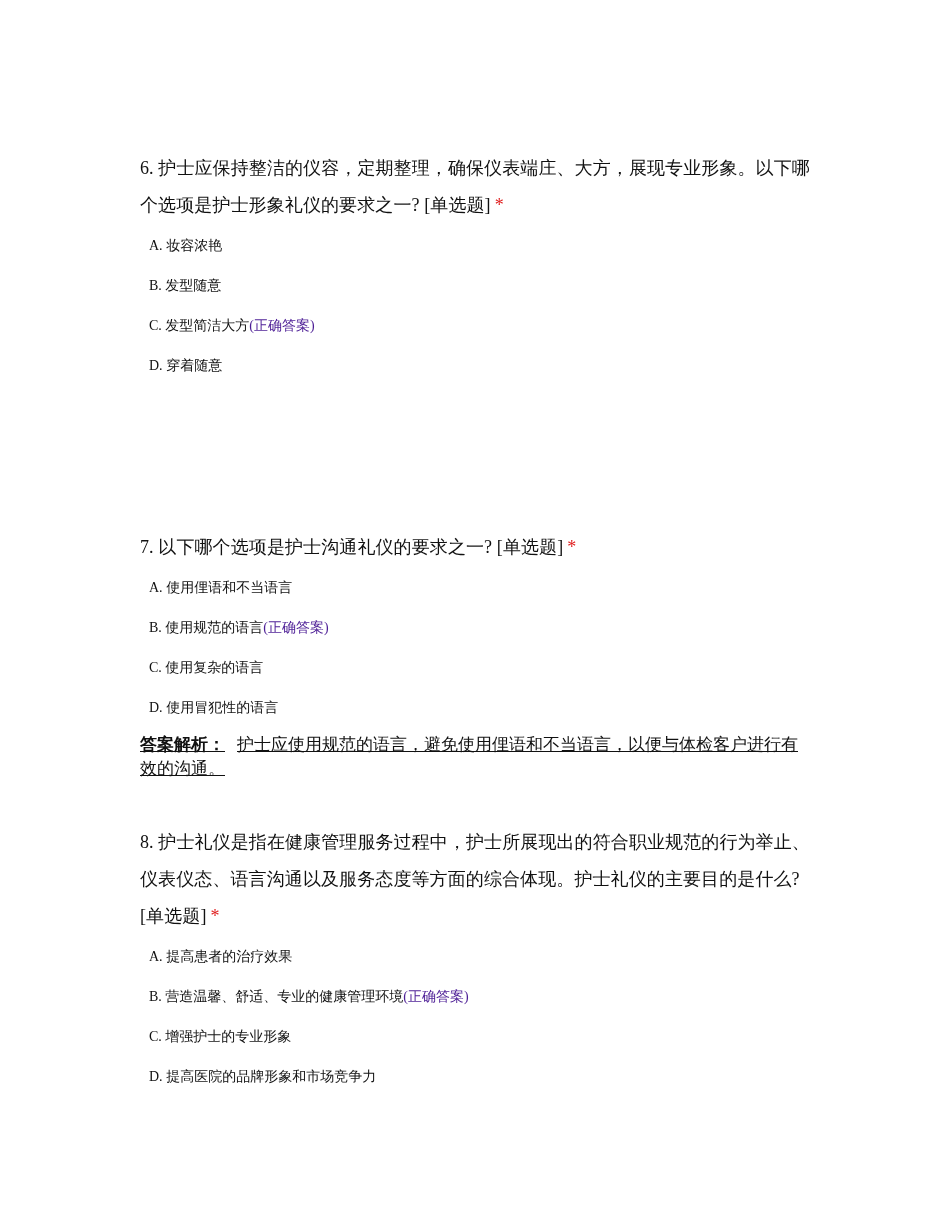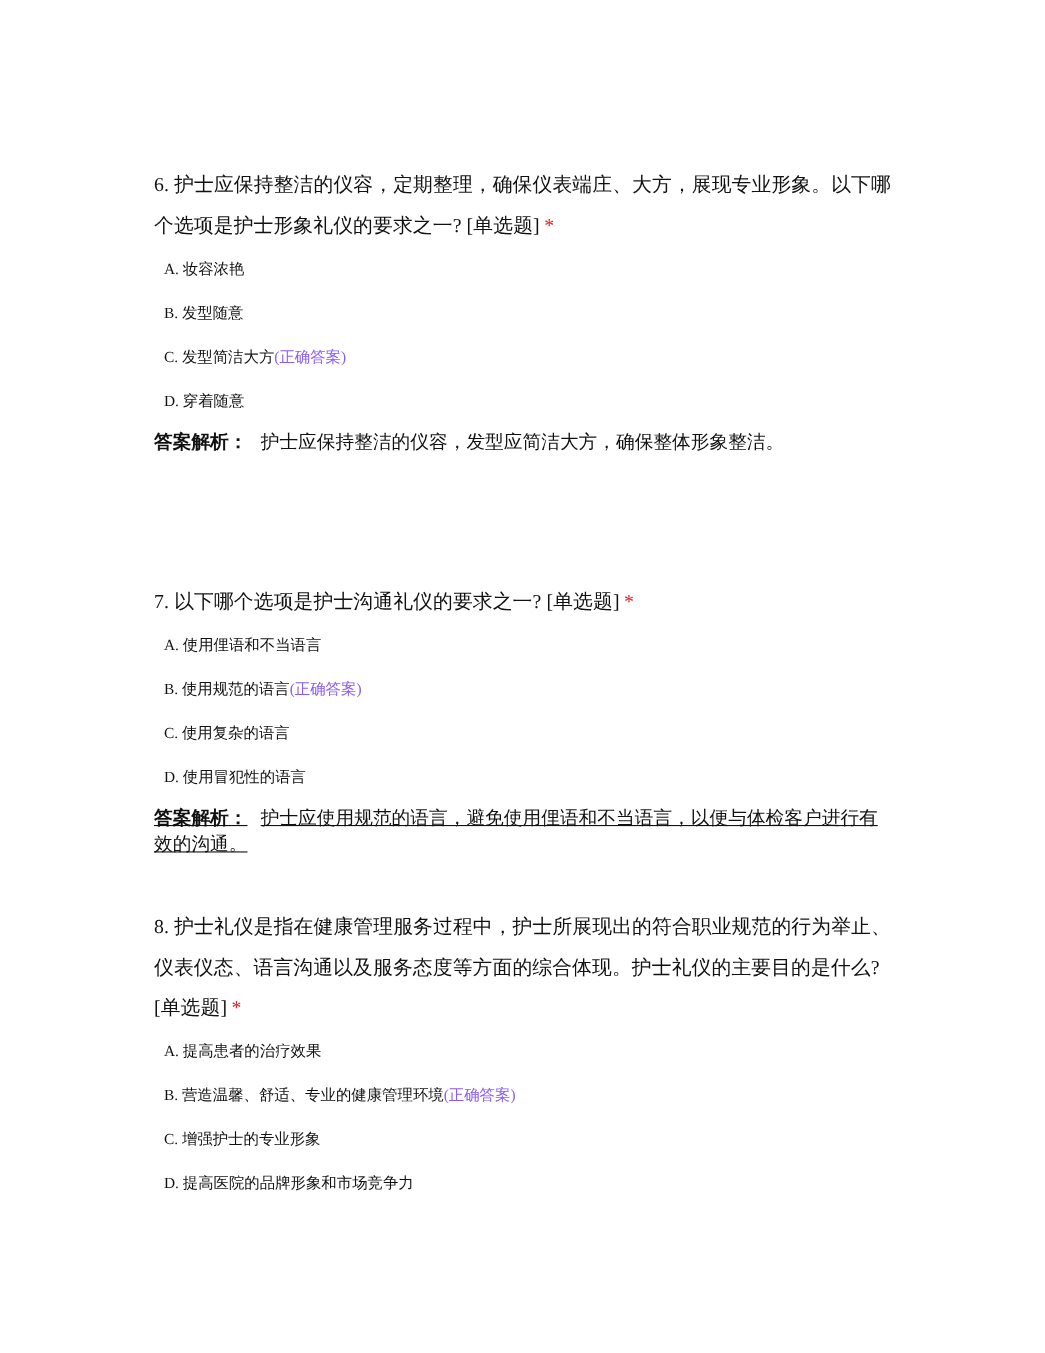--- a/index.html
+++ b/index.html
@@ -44,21 +44,21 @@
     }
     .option {
       font-size: 14px;
       line-height: 24px;
       height: 40px;
       padding-left: 9px;
       box-sizing: border-box;
       padding-top: 2px;
     }
     .correct-tag {
-      color: #8b5cf6;
+      color: #4c1d95;
     }
     .analysis {
       font-size: 18px;
       line-height: 24px;
       margin: 0;
       font-family: "DejaVu Sans", "Liberation Sans", sans-serif;
       font-size: 17px;
     }
     .analysis-label {
       font-weight: bold;
@@ -87,23 +87,20 @@
       </li>
       <li class="option">
         <span>C.</span>
         <span>发型简洁大方</span><span class="correct-tag">(正确答案)</span>
       </li>
       <li class="option">
         <span>D.</span>
         <span>穿着随意</span><span class="correct-tag"></span>
       </li>
     </ul>
-    <p class="analysis" style="margin-top:-2px;">
-      <span class="analysis-label">答案解析：</span><span>护士应保持整洁的仪容，发型应简洁大方，确保整体形象整洁。</span>
-    </p>
   </div>
 
   <div class="question" style="top:493px;margin-top:36px;">
     <p class="q-title">
       <span>7.</span>
       <span>以下哪个选项是护士沟通礼仪的要求之一?</span>
       <span class="q-type">[单选题]</span><span class="required">*</span>
     </p>
     <ul class="options">
       <li class="option">

